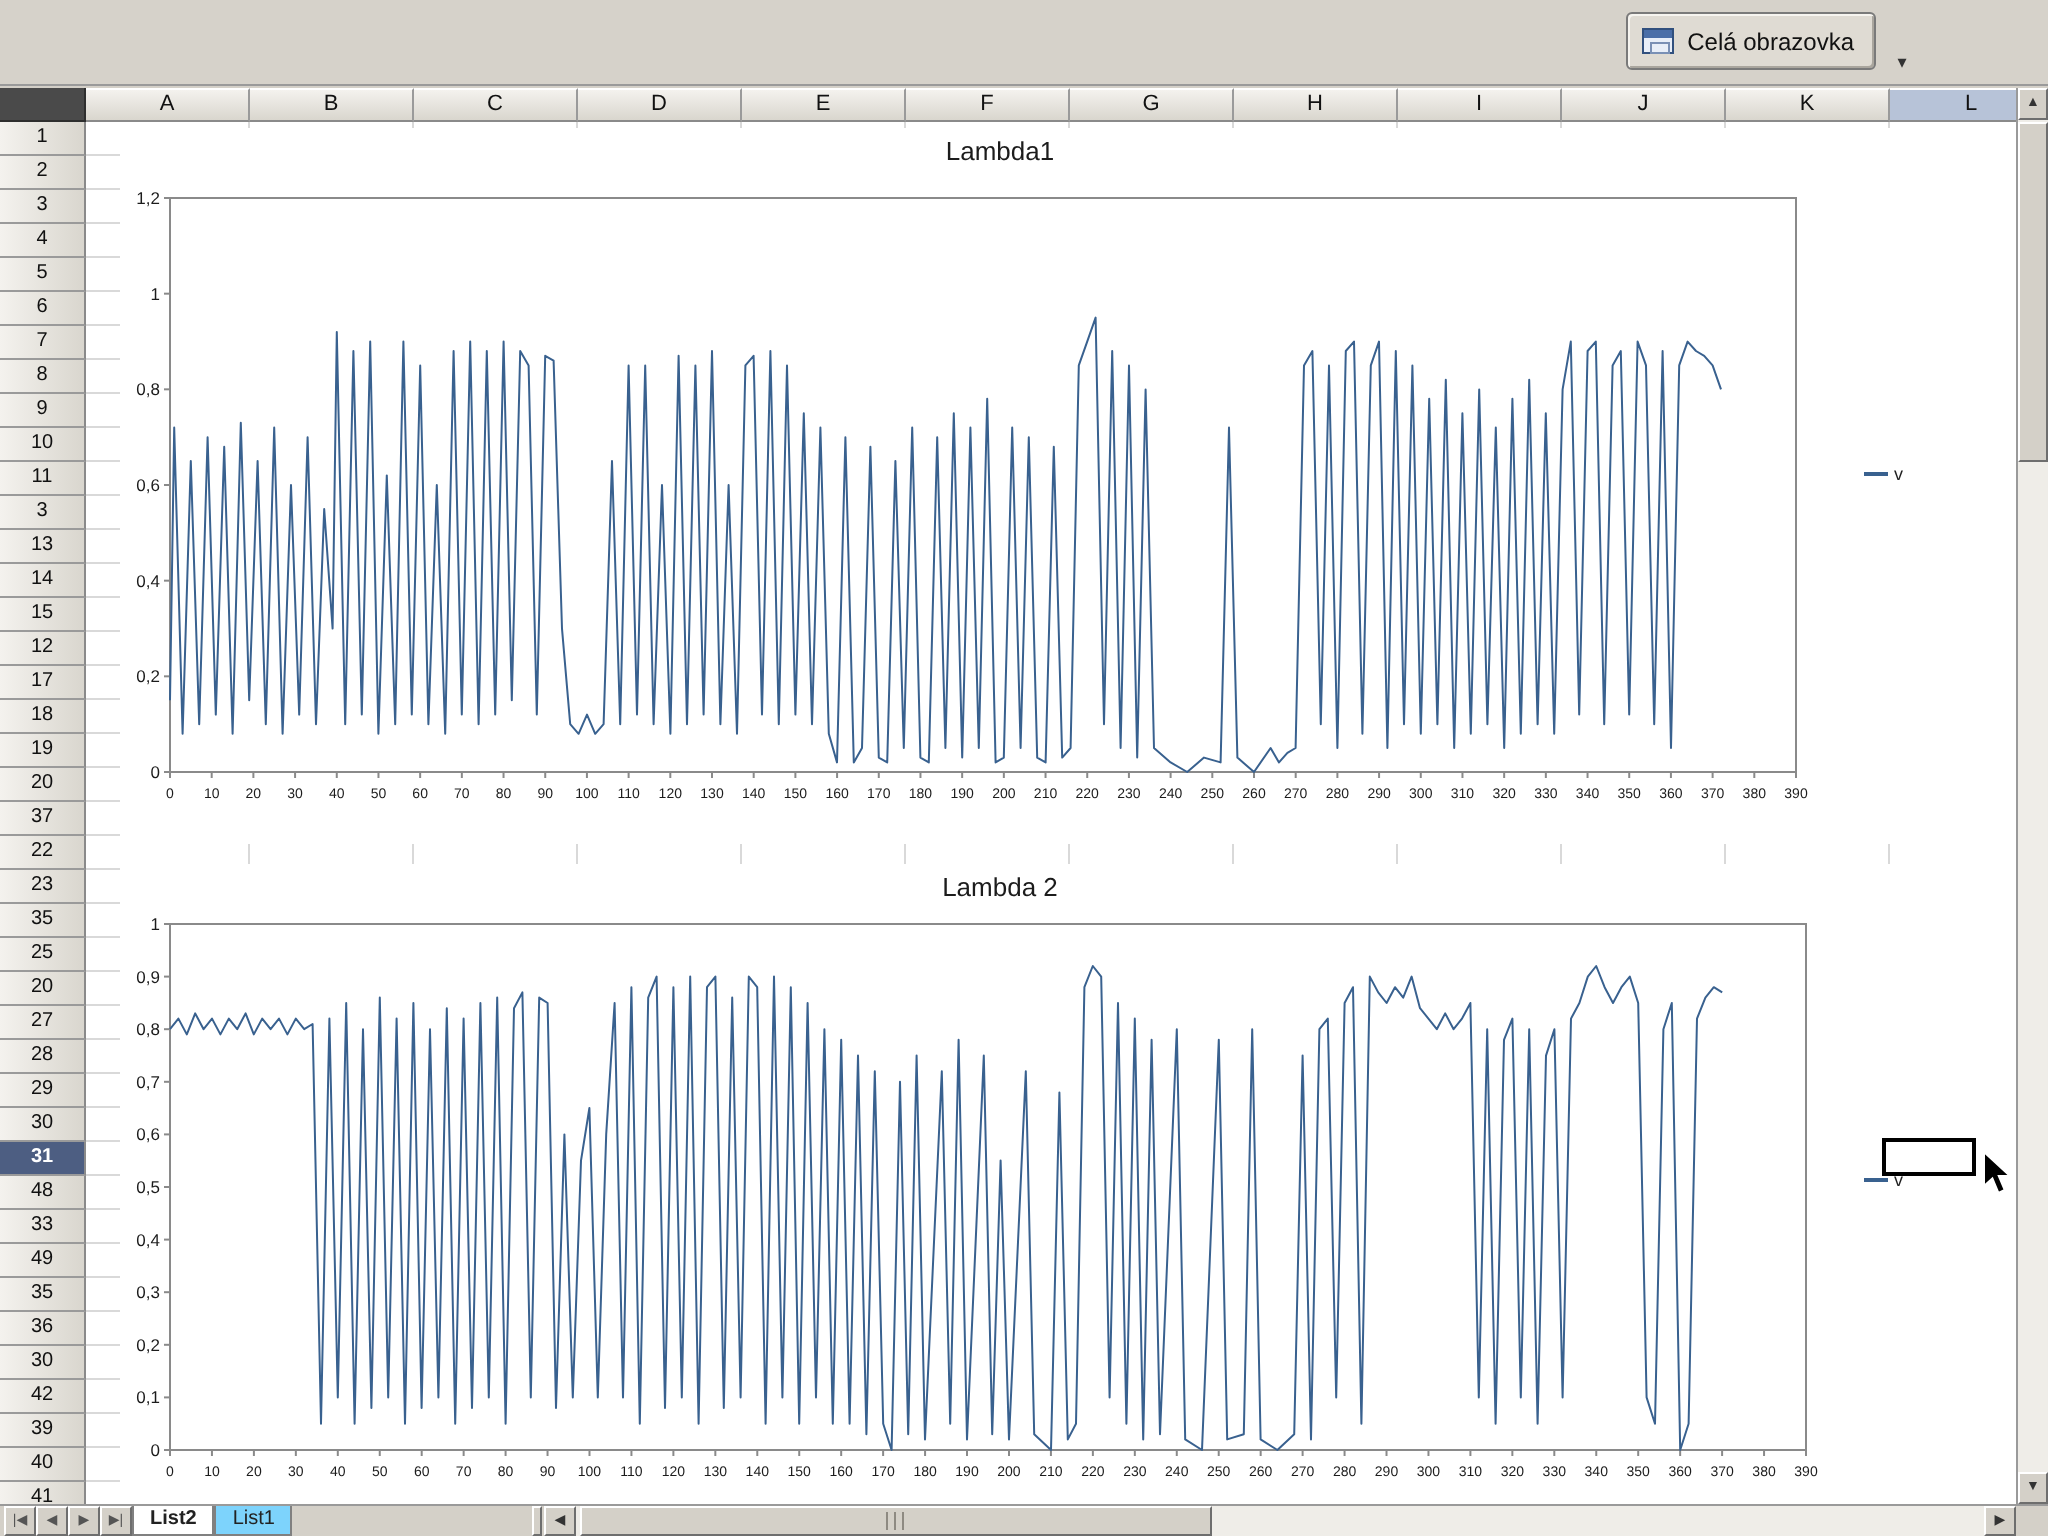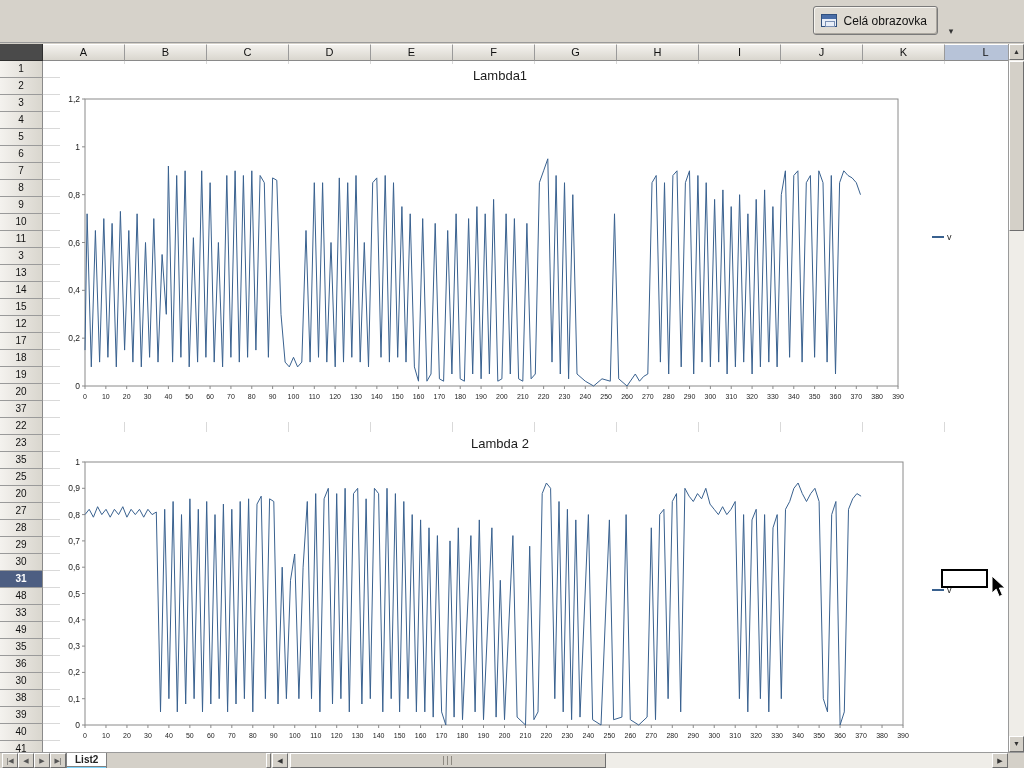--- a/index.html
+++ b/index.html
@@ -65,21 +65,21 @@
   .vs-arrow.up{top:0;}
   .vs-arrow.down{bottom:0;}
   .vs-thumb{position:absolute;left:0;top:17px;width:15px;height:170px;background:#d4d0c8;
     border:1px solid;border-color:#fff #6e6e6e #6e6e6e #fff;box-sizing:border-box;}
   
   .bottom-bar{position:absolute;left:0;top:752px;width:1024px;height:16px;
     background:#d4d0c8;border-top:1px solid #9a9a9a;box-sizing:border-box;z-index:20;}
   .nav-btn{position:absolute;top:0;width:16px;height:15px;background:#d4d0c8;
     border:1px solid;border-color:#fff #6e6e6e #6e6e6e #fff;box-sizing:border-box;
     font-size:7px;line-height:13px;text-align:center;color:#555;}
-  .sheet-tabs{position:absolute;left:66px;top:0;height:15px;display:flex;flex-direction:column;}
+  .sheet-tabs{position:absolute;left:66px;top:0;height:15px;display:flex;}
   .sheet-tab{padding:0 8px;font-size:10px;line-height:13px;background:#7dd3fc;
     border:1px solid #808080;border-top:none;box-sizing:border-box;color:#222;height:15px;}
   .sheet-tab.active{background:#fff;font-weight:bold;}
   .tab-splitter{position:absolute;left:266px;top:0;width:5px;height:15px;background:#d4d0c8;
     border:1px solid;border-color:#fff #6e6e6e #6e6e6e #fff;box-sizing:border-box;}
   .hscroll-left{position:absolute;left:272px;top:0;width:16px;height:15px;background:#d4d0c8;
     border:1px solid;border-color:#fff #6e6e6e #6e6e6e #fff;box-sizing:border-box;
     font-size:7px;line-height:13px;text-align:center;color:#333;}
   .hscroll-trough{position:absolute;left:288px;top:0;width:704px;height:15px;background:#efede8;}
   .hscroll-thumb{position:absolute;left:2px;top:0;width:316px;height:15px;background:#d4d0c8;
@@ -151,21 +151,21 @@
     <div class="row-header">28</div>
     <div class="row-header">29</div>
     <div class="row-header">30</div>
     <div class="row-header selected">31</div>
     <div class="row-header">48</div>
     <div class="row-header">33</div>
     <div class="row-header">49</div>
     <div class="row-header">35</div>
     <div class="row-header">36</div>
     <div class="row-header">30</div>
-    <div class="row-header">38</div>
+    <div class="row-header">42</div>
     <div class="row-header">39</div>
     <div class="row-header">40</div>
     <div class="row-header">41</div>
   </div>
 <div class="cell-area"></div>
 
 <div class="chart" id="chart1">
     <svg width="948" height="358">
       <rect x="25" y="35" width="813" height="287" fill="#ffffff" stroke="#8a8a8a"></rect>
       <line x1="22" x2="25" y1="35" y2="35" stroke="#8a8a8a"></line>

